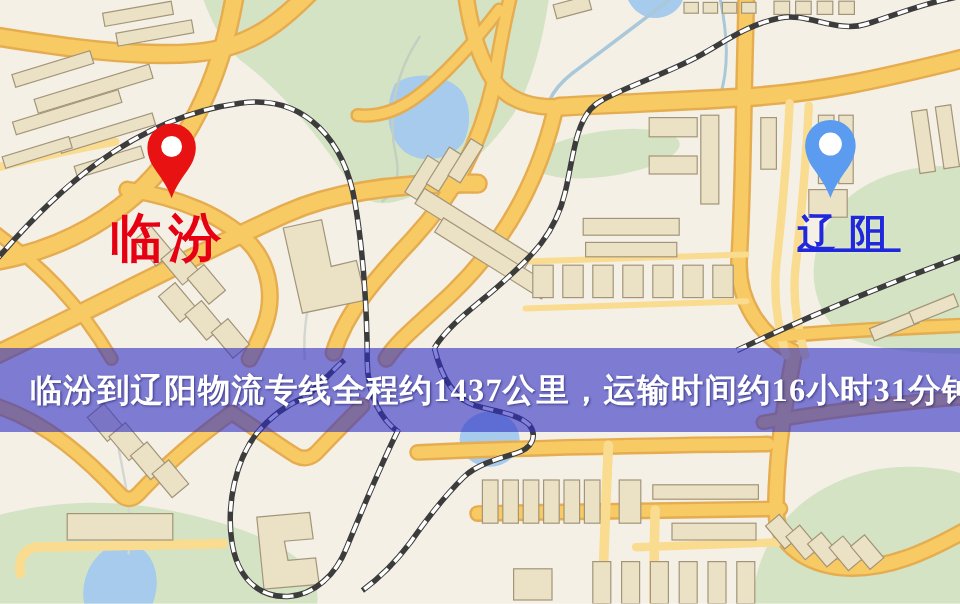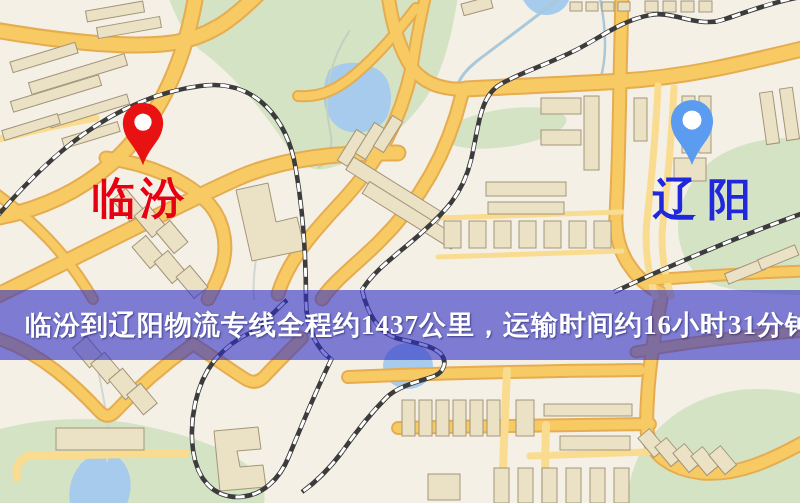--- a/index.html
+++ b/index.html
@@ -23,21 +23,21 @@
   .pin{position:absolute;}
   .pin svg{display:block;}
 
   .place-label{
     position:absolute; text-align:center; font-weight:bold;
     font-family:"Liberation Serif", serif; line-height:1;
     text-shadow:0 0 2px rgba(255,255,255,.35);
     pointer-events:none; white-space:nowrap;
   }
   .origin-label{left:58px; top:177px; width:165px; font-size:44px; letter-spacing:5px; color:#e60012;}
-  .dest-label{left:620px; top:178px; width:175px; font-size:44px; letter-spacing:11px; color:#2028dc;}
+  .dest-label{left:620px; top:178px; width:175px; font-size:32px; letter-spacing:11px; color:#2028dc;text-decoration:underline;}
 
   .banner{
     position:absolute; left:0; top:290px; width:800px; height:70px;
     background:rgba(47,47,196,0.60);
     display:flex; align-items:center;
   }
   .banner-text{
     color:#ffffff; font-size:27px; letter-spacing:1px;
     font-family:"Liberation Serif", serif; font-weight:600;
     padding-left:25px; white-space:nowrap;

